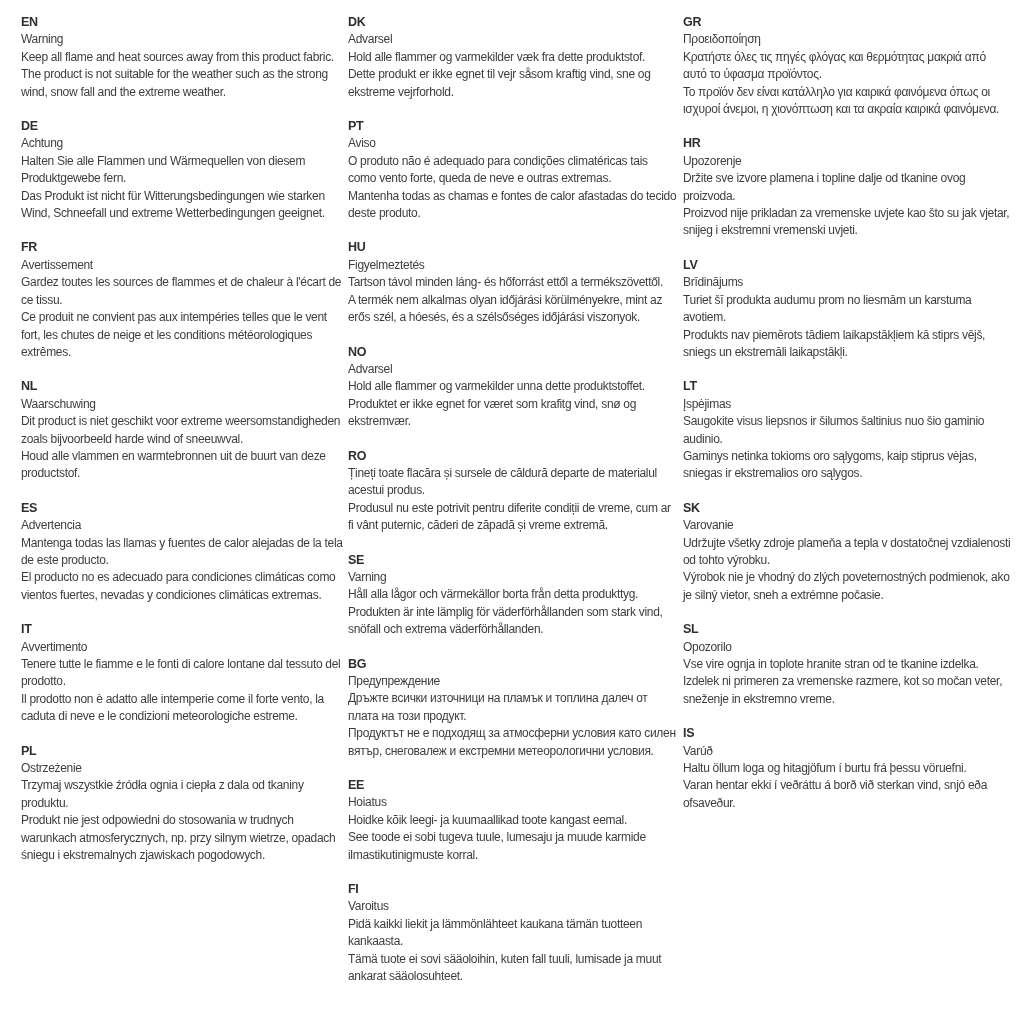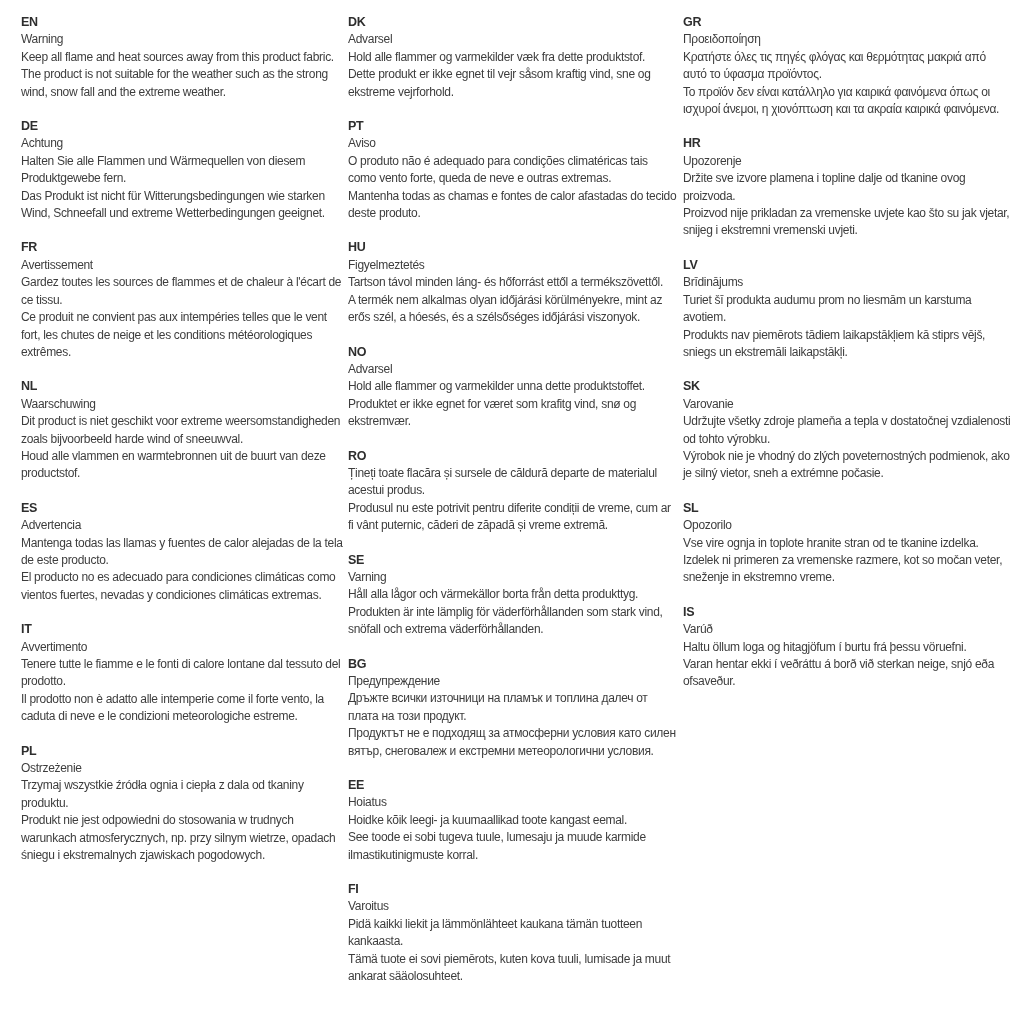--- a/index.html
+++ b/index.html
@@ -126,21 +126,21 @@
       <div class="block">
         <div class="code">EE</div>
         <div class="line">Hoiatus</div>
         <div class="line">Hoidke kõik leegi- ja kuumaallikad toote kangast eemal.</div>
         <div class="line">See toode ei sobi tugeva tuule, lumesaju ja muude karmide ilmastikutinigmuste korral.</div>
       </div>
       <div class="block">
         <div class="code">FI</div>
         <div class="line">Varoitus</div>
         <div class="line">Pidä kaikki liekit ja lämmönlähteet kaukana tämän tuotteen kankaasta.</div>
-        <div class="line">Tämä tuote ei sovi piemērots, kuten kova tuuli, lumisade ja muut ankarat sääolosuhteet.</div>
+        <div class="line">Tämä tuote ei sovi sääoloihin, kuten fall tuuli, lumisade ja muut ankarat sääolosuhteet.</div>
       </div>
     </div>
   <div class="col col-3">
       <div class="block">
         <div class="code">GR</div>
         <div class="line">Προειδοποίηση</div>
         <div class="line">Κρατήστε όλες τις πηγές φλόγας και θερμότητας μακριά από αυτό το ύφασμα προϊόντος.</div>
         <div class="line">Το προϊόν δεν είναι κατάλληλο για καιρικά φαινόμενα όπως οι ισχυροί άνεμοι, η χιονόπτωση και τα ακραία καιρικά φαινόμενα.</div>
       </div>
       <div class="block">
@@ -149,31 +149,37 @@
         <div class="line">Držite sve izvore plamena i topline dalje od tkanine ovog proizvoda.</div>
         <div class="line">Proizvod nije prikladan za vremenske uvjete kao što su jak vjetar, snijeg i ekstremni vremenski uvjeti.</div>
       </div>
       <div class="block">
         <div class="code">LV</div>
         <div class="line">Brīdinājums</div>
         <div class="line">Turiet šī produkta audumu prom no liesmām un karstuma avotiem.</div>
         <div class="line">Produkts nav piemērots tādiem laikapstākļiem kā stiprs vējš, sniegs un ekstremāli laikapstākļi.</div>
       </div>
       <div class="block">
+        <div class="code">LT</div>
+        <div class="line">Įspėjimas</div>
+        <div class="line">Saugokite visus liepsnos ir šilumos šaltinius nuo šio gaminio audinio.</div>
+        <div class="line">Gaminys netinka tokioms oro sąlygoms, kaip stiprus vėjas, sniegas ir ekstremalios oro sąlygos.</div>
+      </div>
+      <div class="block">
         <div class="code">SK</div>
         <div class="line">Varovanie</div>
         <div class="line">Udržujte všetky zdroje plameňa a tepla v dostatočnej vzdialenosti od tohto výrobku.</div>
         <div class="line">Výrobok nie je vhodný do zlých poveternostných podmienok, ako je silný vietor, sneh a extrémne počasie.</div>
       </div>
       <div class="block">
         <div class="code">SL</div>
         <div class="line">Opozorilo</div>
         <div class="line">Vse vire ognja in toplote hranite stran od te tkanine izdelka.</div>
         <div class="line">Izdelek ni primeren za vremenske razmere, kot so močan veter, sneženje in ekstremno vreme.</div>
       </div>
       <div class="block">
         <div class="code">IS</div>
         <div class="line">Varúð</div>
         <div class="line">Haltu öllum loga og hitagjöfum í burtu frá þessu vöruefni.</div>
-        <div class="line">Varan hentar ekki í veðráttu á borð við sterkan neige, snjó eða ofsaveður.</div>
+        <div class="line">Varan hentar ekki í veðráttu á borð við sterkan vind, snjó eða ofsaveður.</div>
       </div>
     </div>
 </div>
 
 </body></html>

